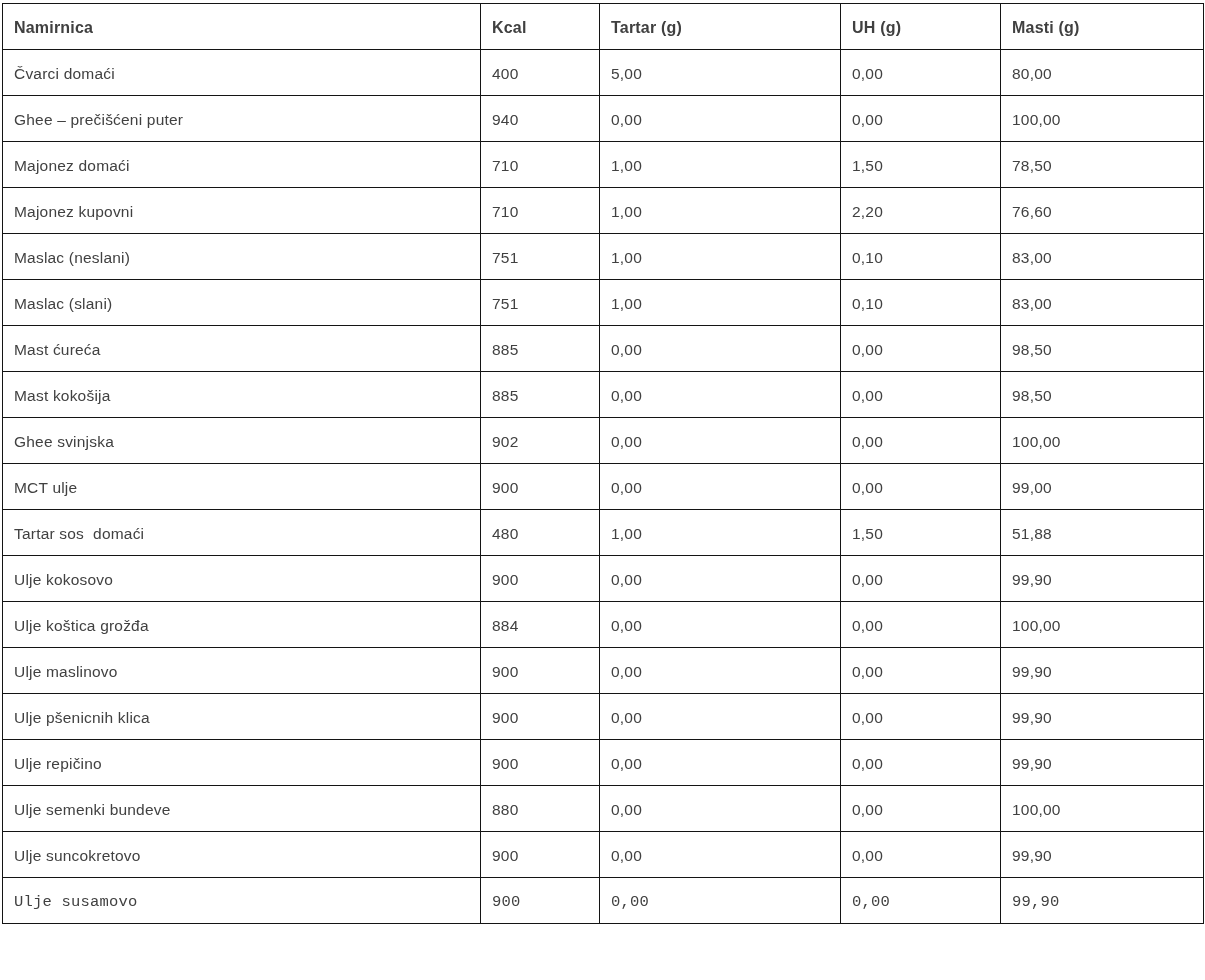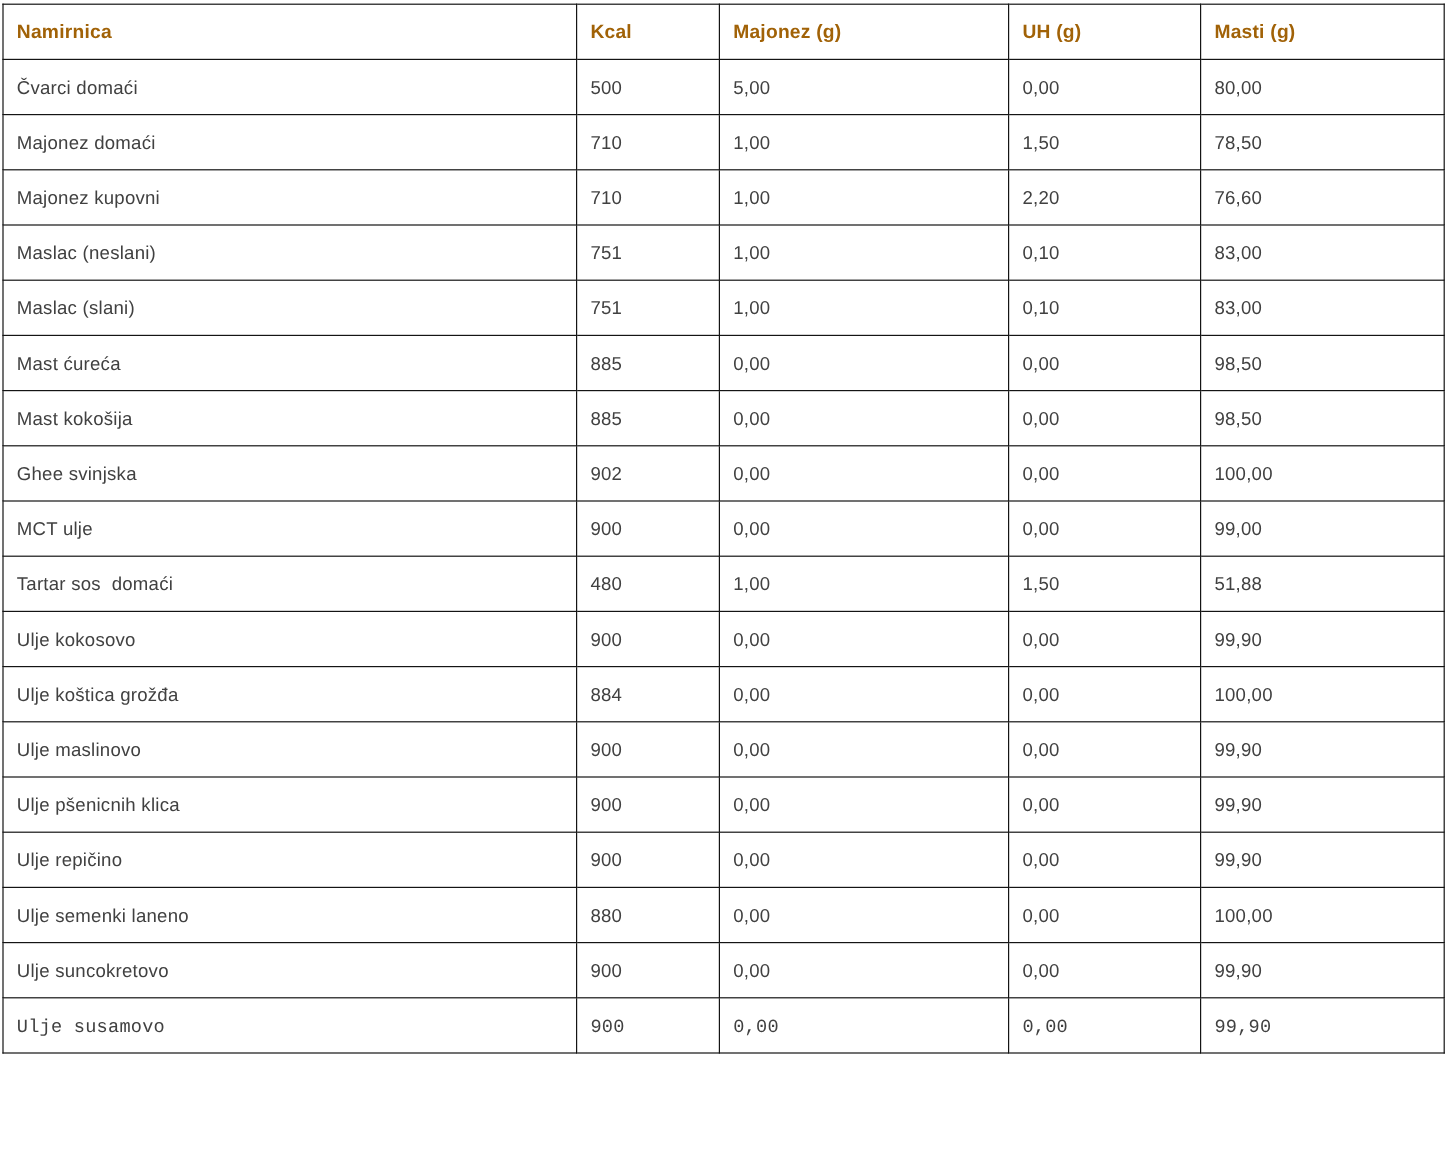--- a/index.html
+++ b/index.html
@@ -29,21 +29,21 @@
     height: 46px;
     padding: 2px 8px 0 11px;
     vertical-align: middle;
     text-align: left;
     overflow: hidden;
     white-space: pre;
   }
   table.nutrition th {
     font-size: 16px;
     font-weight: bold;
-    color: #a16207;
+    color: #404040;
     letter-spacing: 0.2px;
   }
   table.nutrition td {
     font-size: 15.5px;
     font-weight: normal;
     color: #414141;
     letter-spacing: 0.2px;
   }
   
   table.nutrition tr.last-row td {
@@ -60,32 +60,39 @@
       <col style="width:478px">
       <col style="width:119px">
       <col style="width:241px">
       <col style="width:160px">
       <col style="width:203px">
     </colgroup>
     <thead>
       <tr>
         <th>Namirnica</th>
         <th>Kcal</th>
-        <th>Majonez (g)</th>
+        <th>Tartar (g)</th>
         <th>UH (g)</th>
         <th>Masti (g)</th>
       </tr>
     </thead>
     <tbody id="table-body">
         <tr>
     <td>Čvarci domaći</td>
-    <td>500</td>
+    <td>400</td>
     <td>5,00</td>
     <td>0,00</td>
     <td>80,00</td>
+  </tr>
+        <tr>
+    <td>Ghee – prečišćeni puter</td>
+    <td>940</td>
+    <td>0,00</td>
+    <td>0,00</td>
+    <td>100,00</td>
   </tr>
         <tr>
     <td>Majonez domaći</td>
     <td>710</td>
     <td>1,00</td>
     <td>1,50</td>
     <td>78,50</td>
   </tr>
         <tr>
     <td>Majonez kupovni</td>
@@ -172,21 +179,21 @@
     <td>99,90</td>
   </tr>
         <tr>
     <td>Ulje repičino</td>
     <td>900</td>
     <td>0,00</td>
     <td>0,00</td>
     <td>99,90</td>
   </tr>
         <tr>
-    <td>Ulje semenki laneno</td>
+    <td>Ulje semenki bundeve</td>
     <td>880</td>
     <td>0,00</td>
     <td>0,00</td>
     <td>100,00</td>
   </tr>
         <tr>
     <td>Ulje suncokretovo</td>
     <td>900</td>
     <td>0,00</td>
     <td>0,00</td>

